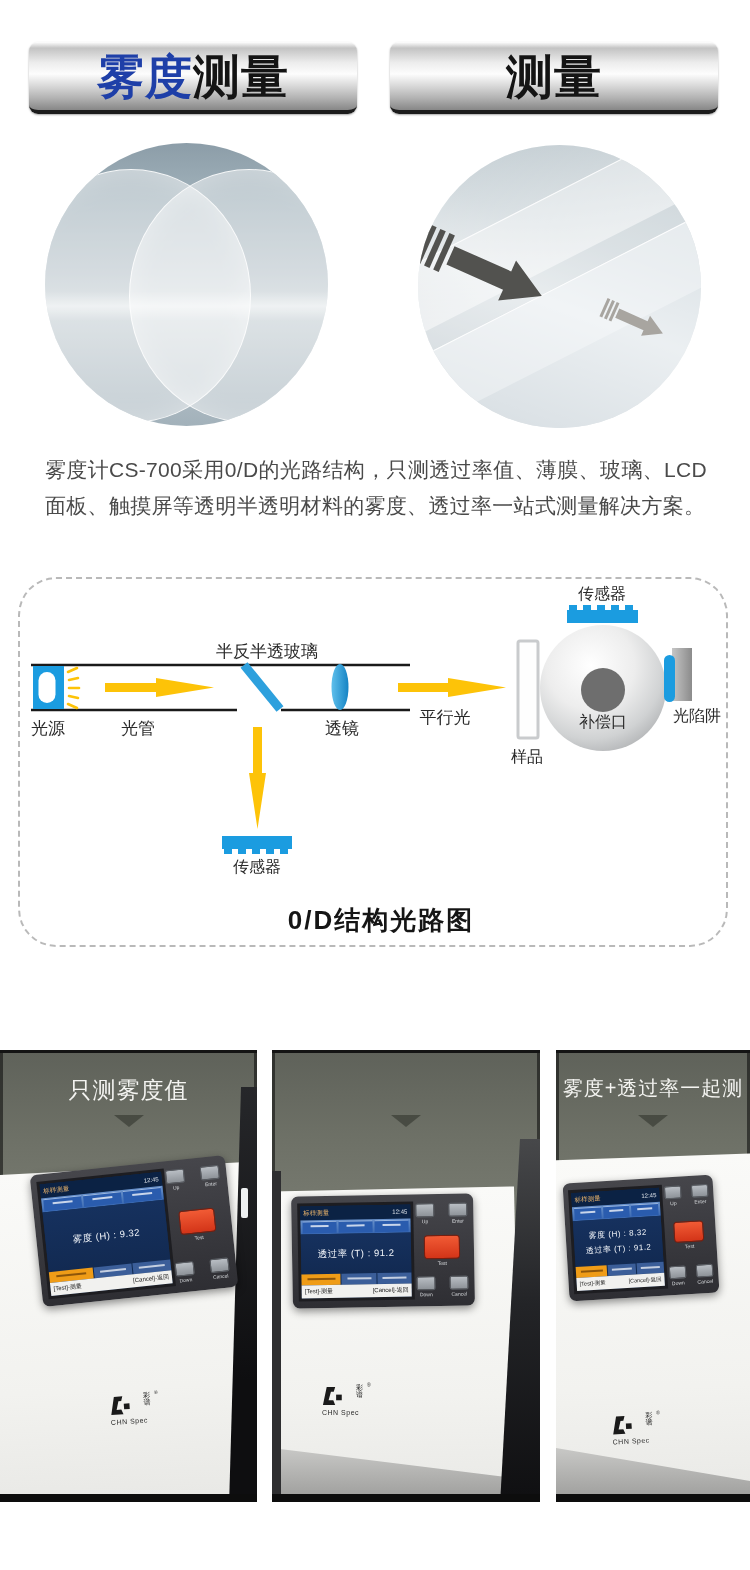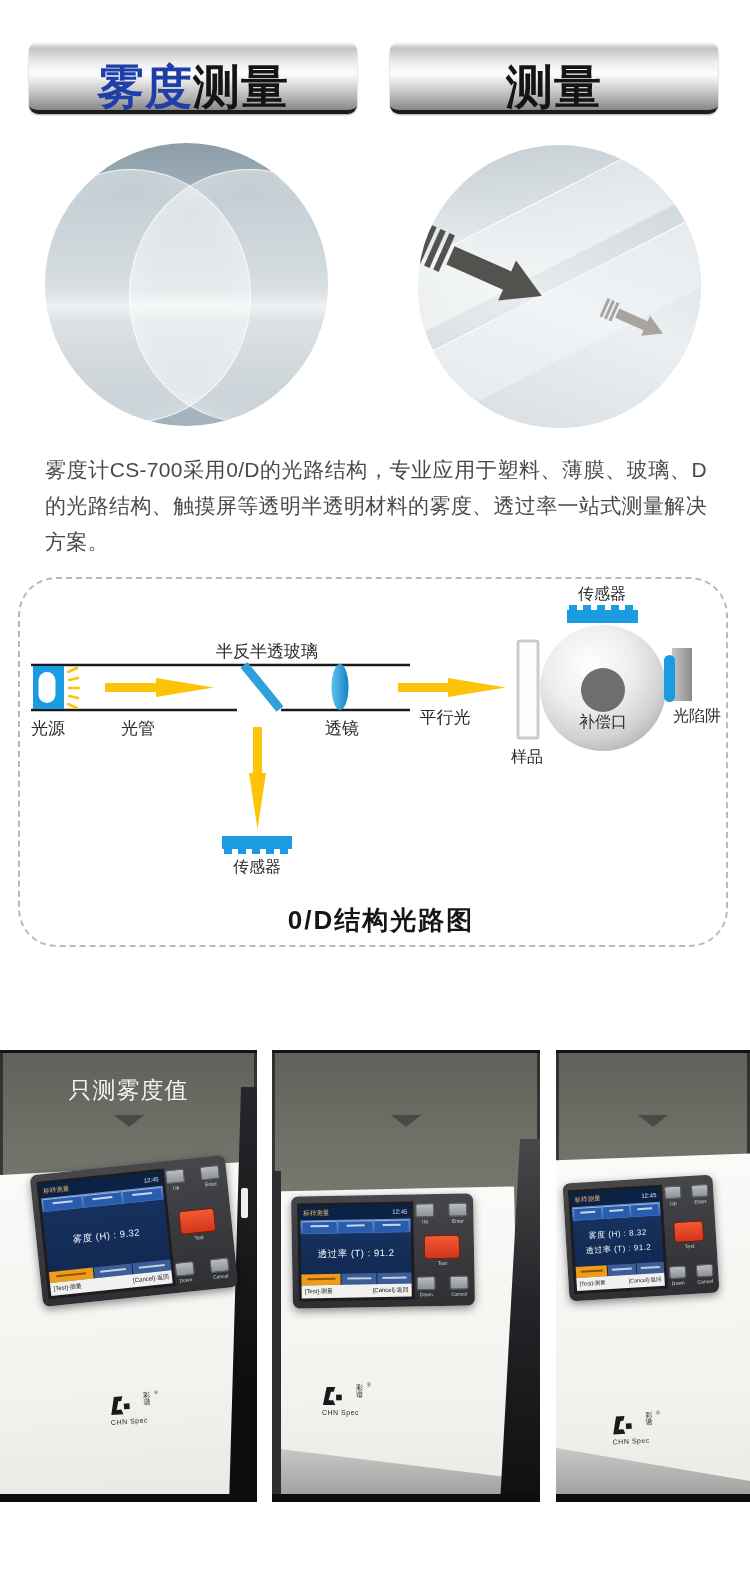--- a/index.html
+++ b/index.html
@@ -1,21 +1,21 @@
 <!DOCTYPE html>
 <html><head>
 <meta charset="utf-8">
 <style>
   html,body{margin:0;padding:0;background:#fff;}
   .page{position:relative;width:750px;height:1570px;background:#fff;overflow:hidden;
         font-family:"Liberation Sans","DejaVu Sans",sans-serif;}
 
   
   .banner{position:absolute;top:42px;width:328px;height:68px;border-radius:9px;
-    display:flex;align-items:flex-end;justify-content:center;
+    display:flex;align-items:center;justify-content:center;
     font-weight:700;font-size:47px;line-height:1;letter-spacing:1px;
     background:linear-gradient(180deg,#ffffff 0%,#c3c3c3 9%,#ececec 30%,#fdfdfd 47%,#dedede 62%,#b3b3b3 82%,#878787 100%);
     border-bottom:4px solid #1c1c1c;box-shadow:0 1px 2px rgba(0,0,0,.35);}
   .banner-left{left:29px}
   .banner-right{left:390px}
   .banner .hl{color:#1e3fa8}
   .banner .bk{color:#141414}
 
   
   .circle{position:absolute;width:283px;height:283px;border-radius:50%;overflow:hidden;}
@@ -161,21 +161,21 @@
       </g>
       <g transform="translate(190,152) rotate(24) scale(0.5)" fill="#a8a5a0">
         <rect x="0" y="2" width="6" height="40"></rect>
         <rect x="10" y="2" width="6" height="40"></rect>
         <rect x="20" y="2" width="6" height="40"></rect>
         <polygon points="30,12 92,12 92,0 130,22 92,44 92,32 30,32"></polygon>
       </g>
     </svg>
   </div>
 
-  <p class="intro">雾度计CS-700采用0/D的光路结构，专业应用于塑料、薄膜、玻璃、D的光路结构、触摸屏等透明半透明材料的雾度、透过率一站式测量解决方案。</p>
+  <p class="intro">雾度计CS-700采用0/D的光路结构，只测透过率值、薄膜、玻璃、LCD面板、触摸屏等透明半透明材料的雾度、透过率一站式测量解决方案。</p>
 
   <div class="diagram">
     <svg viewBox="0 0 710 370" width="710" height="370">
       <defs>
         <radialGradient id="sph" cx="40%" cy="32%" r="78%">
           <stop offset="0" stop-color="#ffffff"></stop>
             <stop offset="0.45" stop-color="#ededed"></stop>
           <stop offset="0.75" stop-color="#d0d2d3"></stop>
             <stop offset="1" stop-color="#a9abad"></stop>
         </radialGradient>
@@ -397,20 +397,21 @@
           </g>
         </svg>
         <div class="logo-cn">彩谱</div>
         <div class="logo-r">®</div>
         <div class="logo-en">CHN Spec</div>
       </div>
       <div class="bstrip"></div>
     </section>
 
     <section class="panel p3">
+      <div class="panel-h">雾度+透过率一起测</div>
       <div class="tri"></div>
       <div class="body b3"></div>
       <div class="floor"></div>
       <div class="ctrl ctrl3">
         <div class="scr">
           <div class="scr-top">
             <span class="scr-title">标样测量</span>
             <span class="scr-time">12:45</span>
           </div>
           <div class="scr-tabs">

